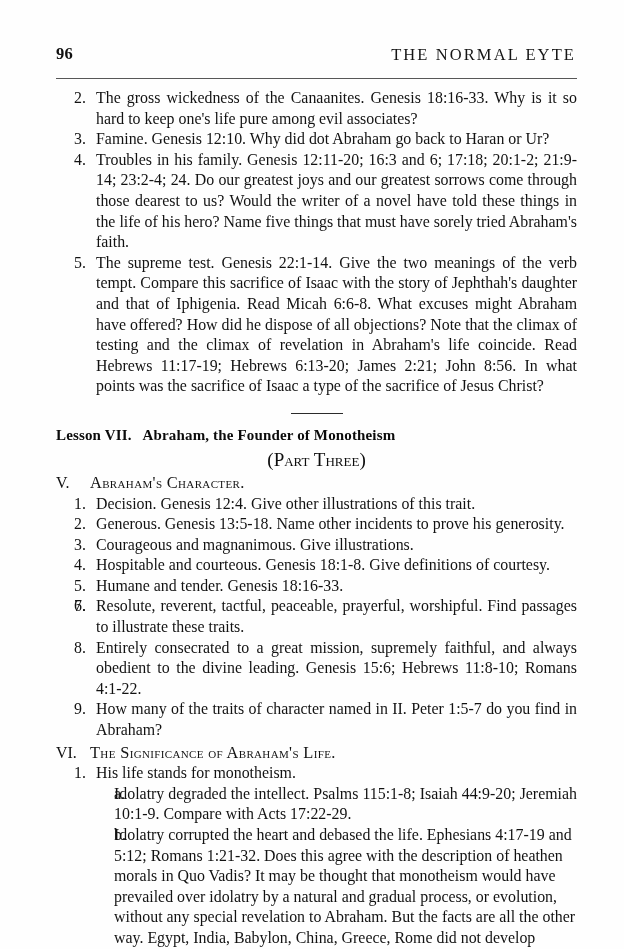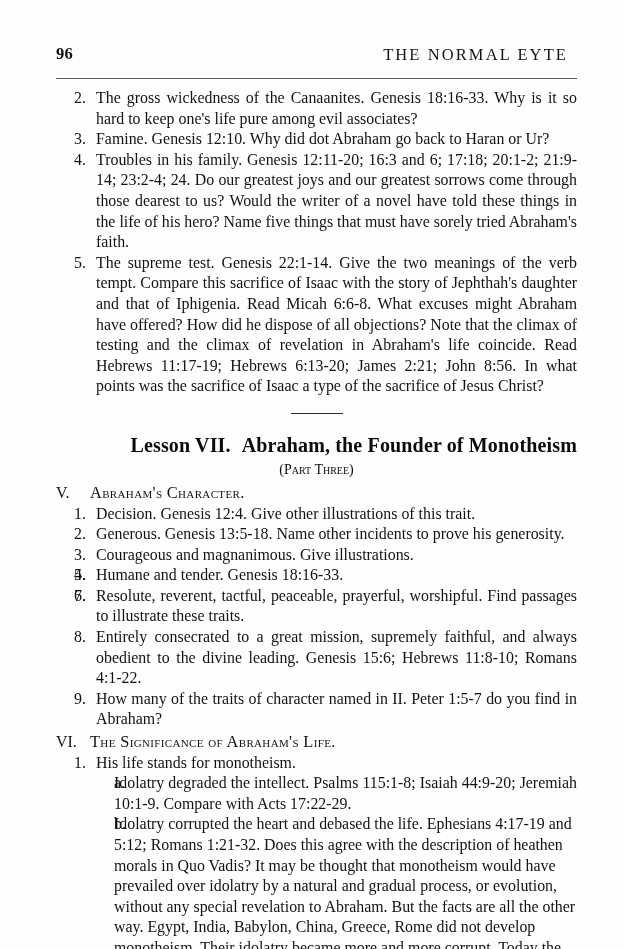--- a/index.html
+++ b/index.html
@@ -17,21 +17,21 @@
     overflow: hidden;
     font-family: "Liberation Serif", "DejaVu Serif", serif;
     color: #0d0d0d;
     -webkit-font-smoothing: antialiased;
   }
 
   
   .running-head {
     position: absolute;
     left: 48px;
-    right: 56px;
+    right: 48px;
     top: 44px;
     height: 26px;
   }
   .folio {
     position: absolute;
     left: 8px;
     top: 0;
     font-weight: bold;
     font-size: 16.5px;
     letter-spacing: 0.2px;
@@ -132,32 +132,32 @@
     margin-top: 9px;
   }
   .short-rule {
     display: inline-block;
     width: 52px;
     height: 1px;
     background: #2b2b2b;
     vertical-align: 6px;
   }
   .lesson-title {
-    text-align: right;
+    text-align: left;
     font-weight: bold;
-    font-size: 20px;
+    font-size: 15px;
     line-height: 22px;
     letter-spacing: 0.15px;
-    margin-top: 12px;
+    margin-top: 2px;
     color: #0b0b0b;
   }
   .lesson-title .gap { display: inline-block; width: 11px; }
   .part-line {
     text-align: center;
-    font-size: 14px;
+    font-size: 19px;
     line-height: 22px;
     margin-top: 3px;
     font-variant: small-caps;
   }
   .part-line .paren { font-variant: normal; }
 </style>
 </head>
 <body>
 
 <div class="page">
@@ -214,20 +214,21 @@
     <p class="entry">
       <span class="marker">2.</span>
       <span class="tail">Generous.  Genesis 13:5-18.  Name other incidents to prove his generosity.</span>
     </p>
     <p class="entry">
       <span class="marker">3.</span>
       <span class="tail">Courageous and magnanimous.  Give illustrations.</span>
     </p>
     <p class="entry">
       <span class="marker">4.</span>
+      <span class="tail">Hospitable and courteous. Genesis 18:1-8.  Give definitions of courtesy.</span>
     </p>
     <p class="entry">
       <span class="marker">5.</span>
       <span class="tail">Humane and tender.  Genesis 18:16-33.</span>
     </p>
     <p class="entry">
       <span class="marker">6.</span>
     </p>
     <p class="entry">
       <span class="marker">7.</span>

